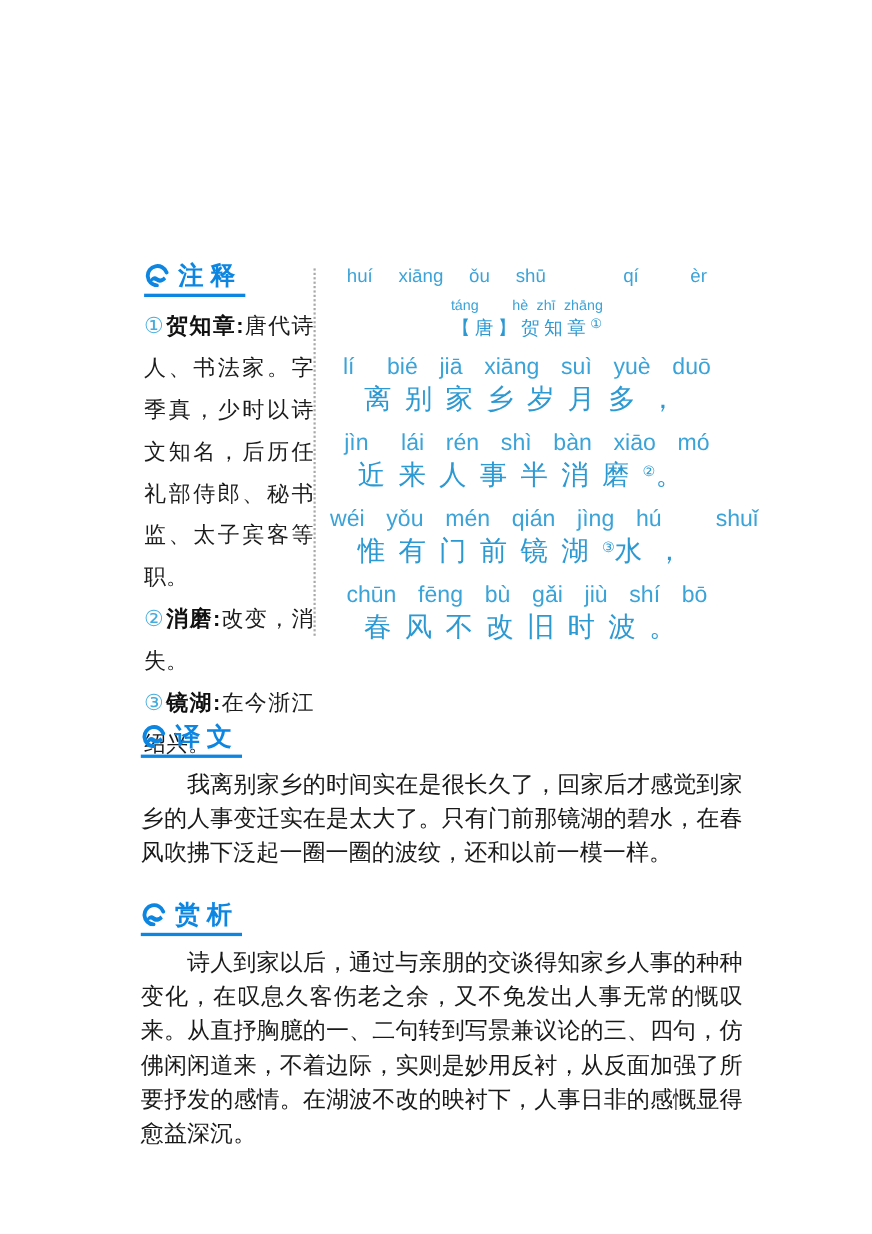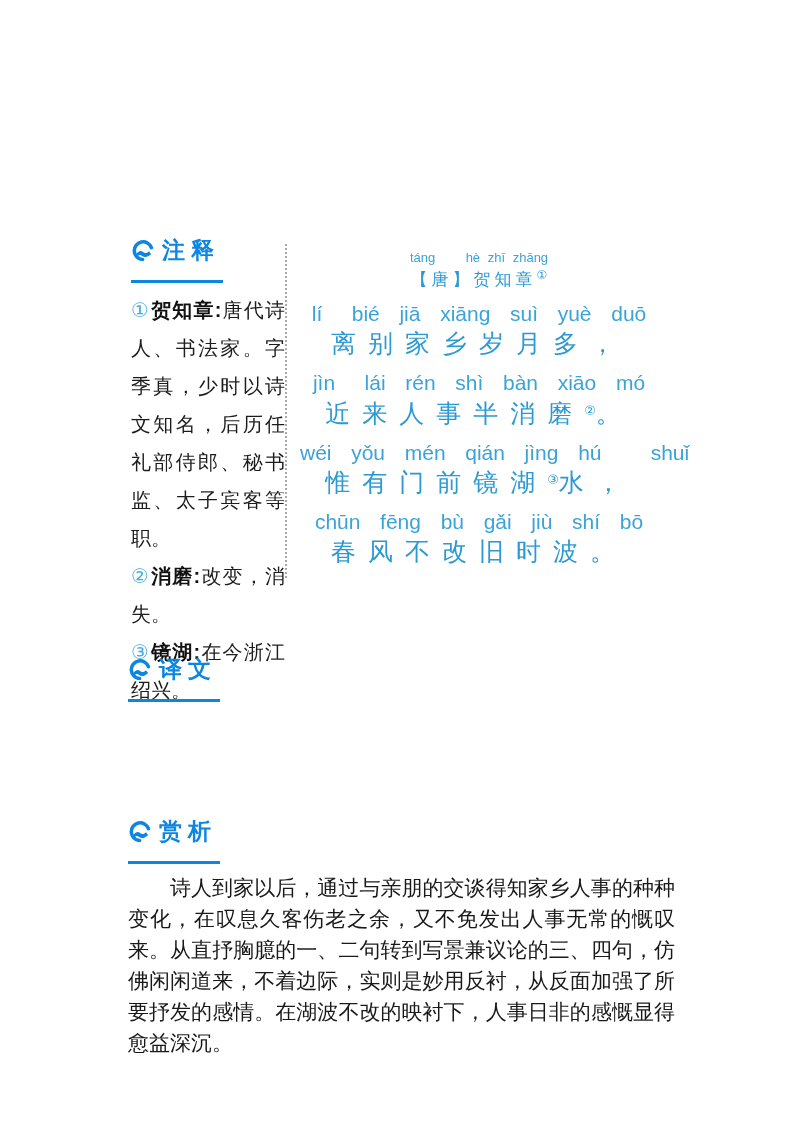--- a/index.html
+++ b/index.html
@@ -9,21 +9,21 @@
     margin:0 auto;
     background:#ffffff;
     overflow:hidden;
     font-family:"Liberation Serif","DejaVu Serif",serif;
     color:#1c1c1c;
   }
   
   .sec-header{
     display:inline-flex;align-items:center;gap:7px;
     border-bottom:3px solid #0d86e2;
-    padding:0 3px 18px 0;
+    padding:0 3px 5px 0;
   }
   .wave-icon{display:inline-flex;color:#0d86e2;}
   .sec-title{
     font-family:"Liberation Sans","DejaVu Sans",sans-serif;
     font-weight:700;font-size:23px;color:#0d86e2;letter-spacing:6px;
     line-height:1;
   }
   
   .notes-col{position:absolute;left:131px;top:239px;width:154px;}
   .notes-body{margin-top:8px;font-size:20px;line-height:38px;text-align:justify;}
@@ -94,20 +94,21 @@
     <div class="notes-body">
       <p class="note-item"><span class="note-num">①</span><span class="note-term">贺知章:</span><span>唐代诗人、书法家。字季真，少时以诗文知名，后历任礼部侍郎、秘书监、太子宾客等职。</span></p>
       <p class="note-item"><span class="note-num">②</span><span class="note-term">消磨:</span><span>改变，消失。</span></p>
       <p class="note-item"><span class="note-num">③</span><span class="note-term">镜湖:</span><span>在今浙江绍兴。</span></p>
     </div>
   </div>
 
   <div class="divider"></div>
 
   <div class="poem-col">
+    <div class="py title-py">huí  xiāng  ǒu  shū      qí    èr</div>
     <div class="py author-py">táng    hè zhī zhāng</div>
     <div class="poem-author"><span>【唐】贺知章</span><span class="author-sup">①</span></div>
 
     <div class="py line-py">lí   bié  jiā  xiāng  suì  yuè  duō</div>
     <div class="line-cn"><span>离别家乡岁月多，</span><span class="circ-sup"></span><span></span></div>
 
     <div class="py line-py">jìn   lái  rén  shì  bàn  xiāo  mó</div>
     <div class="line-cn"><span>近来人事半消磨</span><span class="circ-sup">②</span><span>。</span></div>
 
     <div class="py line-py">wéi  yǒu  mén  qián  jìng  hú     shuǐ</div>
@@ -120,20 +121,21 @@
   <div class="sec-tr">
     <div class="sec-header">
       <span class="wave-icon">
         <svg width="24" height="21" viewBox="0 0 30 26" aria-hidden="true">
           <path d="M25.5 9.5 A11 11 0 1 0 14.5 24.2" fill="none" stroke="currentColor" stroke-width="4.4" stroke-linecap="round"></path>
           <path d="M7 17.2 c2.5-3.6 5.6-4.6 8.1-2.3 c2.3 2.1 5.1 1.6 7.4-0.9 l2.6 3.3 c-3.6 4.3-8.6 4.9-11.6 2.3 c-2-1.7-4-1-5.4 0.9 Z" fill="currentColor"></path>
         </svg>
       </span>
       <span class="sec-title">译文</span>
     </div>
+    <p class="para">我离别家乡的时间实在是很长久了，回家后才感觉到家乡的人事变迁实在是太大了。只有门前那镜湖的碧水，在春风吹拂下泛起一圈一圈的波纹，还和以前一模一样。</p>
   </div>
 
   <div class="sec-an">
     <div class="sec-header">
       <span class="wave-icon">
         <svg width="24" height="21" viewBox="0 0 30 26" aria-hidden="true">
           <path d="M25.5 9.5 A11 11 0 1 0 14.5 24.2" fill="none" stroke="currentColor" stroke-width="4.4" stroke-linecap="round"></path>
           <path d="M7 17.2 c2.5-3.6 5.6-4.6 8.1-2.3 c2.3 2.1 5.1 1.6 7.4-0.9 l2.6 3.3 c-3.6 4.3-8.6 4.9-11.6 2.3 c-2-1.7-4-1-5.4 0.9 Z" fill="currentColor"></path>
         </svg>
       </span>

